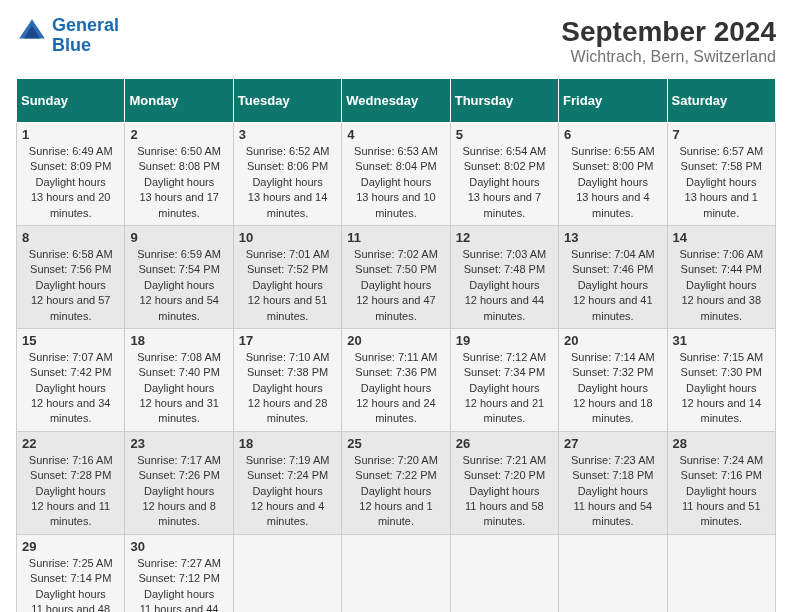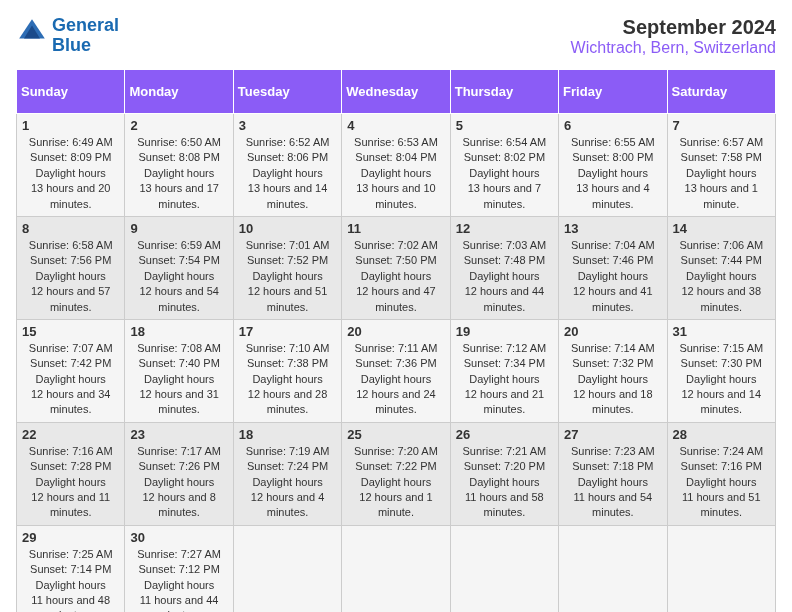--- a/index.html
+++ b/index.html
@@ -31,35 +31,35 @@
       color: #1a6ab1;
     }
     .logo-icon {
       width: 32px;
       height: 32px;
     }
     .title-area {
       text-align: right;
     }
     .main-title {
-      font-size: 20px;
+      font-size: 28px;
       font-weight: bold;
       color: #333;
     }
     .subtitle {
       font-size: 16px;
-      color: #8b5cf6;
+      color: #737373;
     }
     table {
       width: 100%;
       border-collapse: collapse;
       table-layout: fixed;
     }
     thead tr th {
-      background-color: #8b5cf6;
+      background-color: #0f766e;
       color: #fff;
       font-weight: bold;
       font-size: 13px;
       padding: 14px 4px;
       text-align: left;
       border: 1px solid #fff;
     }
     tbody tr td {
       border: 1px solid #ccc;
       vertical-align: top;

